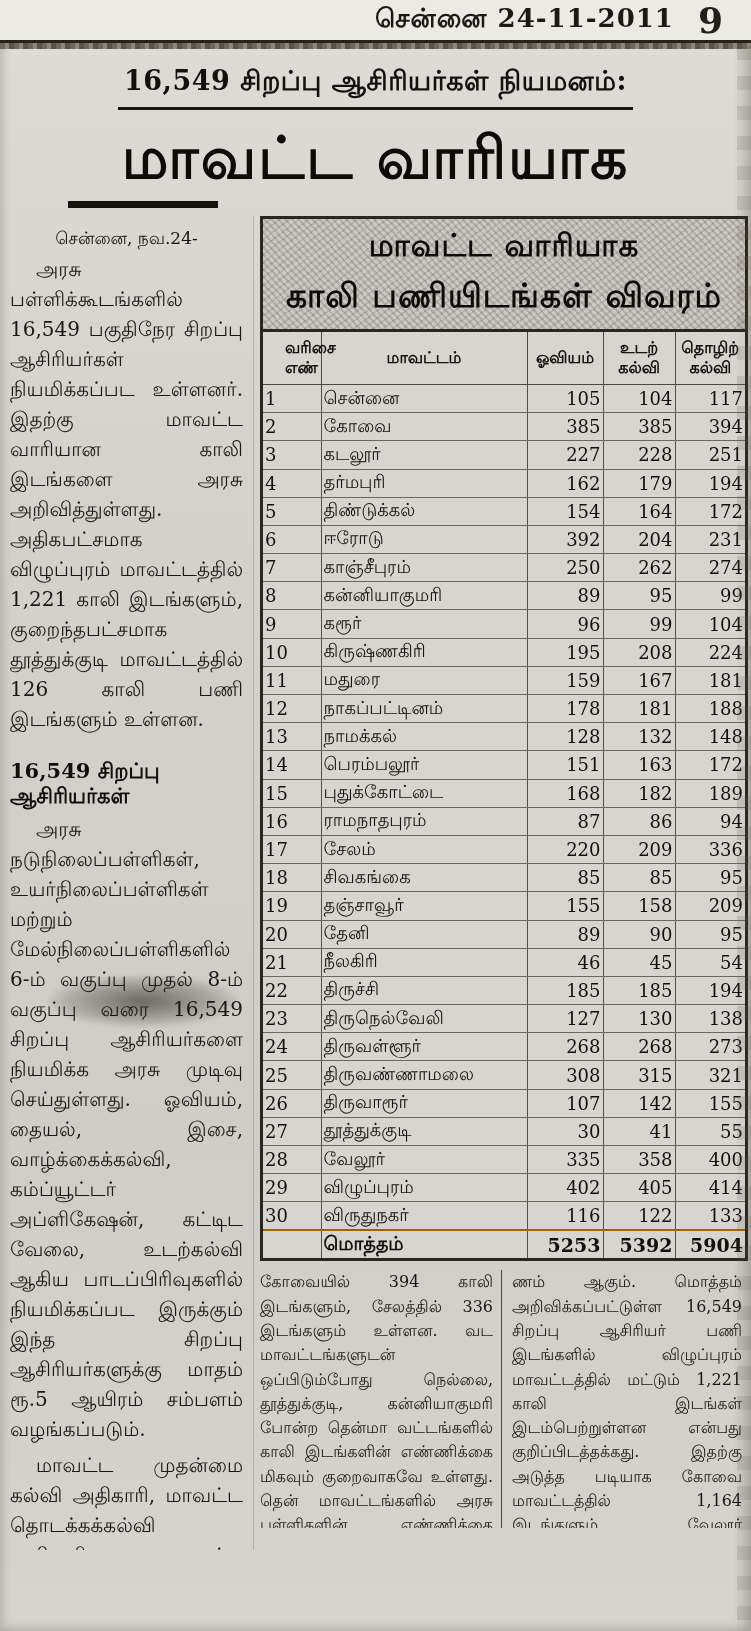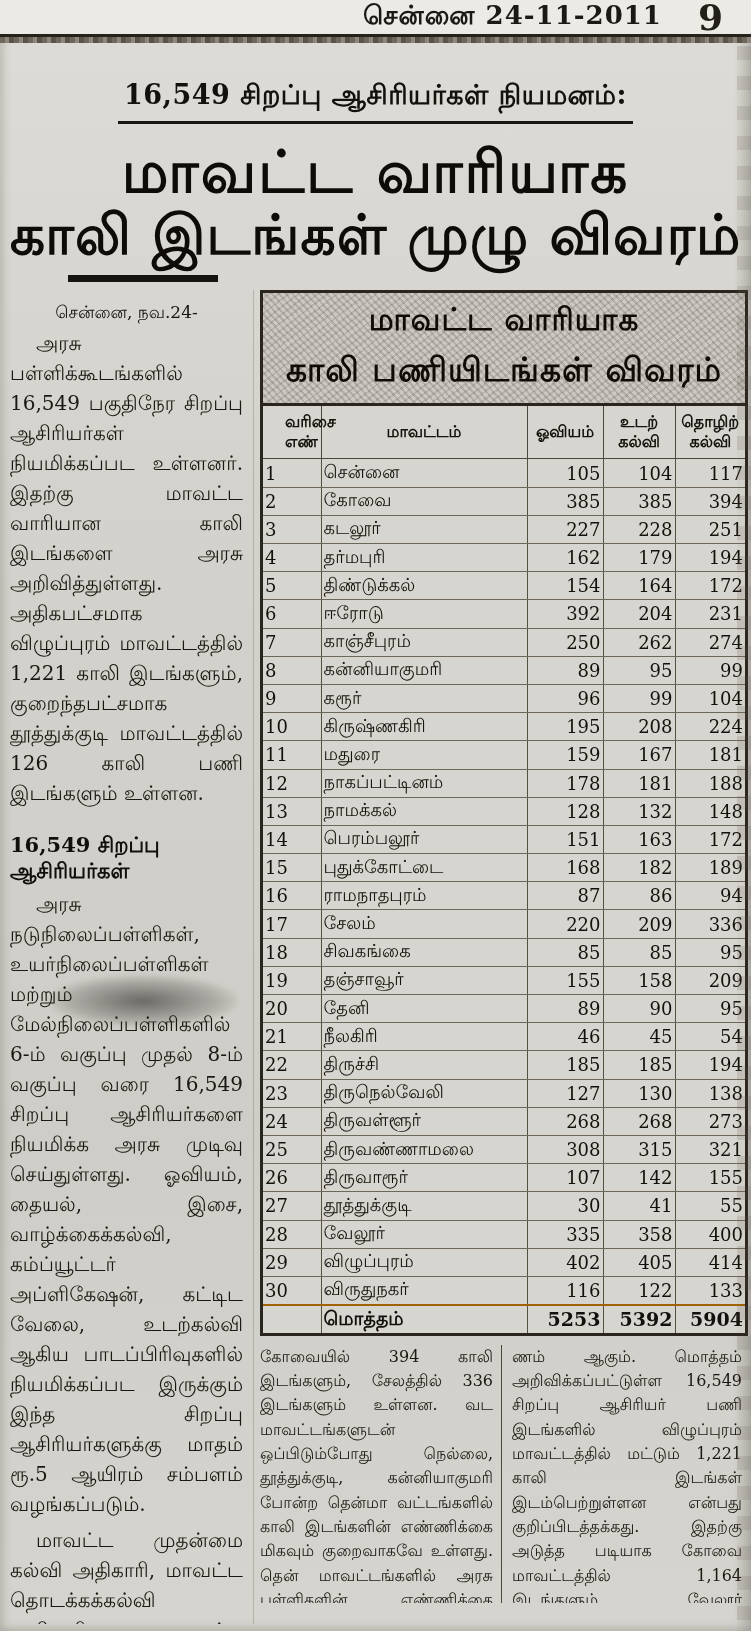--- a/index.html
+++ b/index.html
@@ -18,40 +18,40 @@
   }
   #page{
     position:relative;
     width:751px;height:1631px;
     overflow:hidden;
     background:linear-gradient(180deg,#dedcd6 0%,#d4d2cc 30%,#cfcdc7 70%,#d6d4ce 100%);
     box-shadow:inset -6px 0 12px rgba(60,55,48,.25), inset 4px 0 8px rgba(60,55,48,.15);
   }
   
   .masthead{
-    height:34px;
+    height:40px;
     background:#eceae4;
     display:flex;align-items:center;justify-content:flex-end;
-    padding-right:28px;gap:36px;
+    padding-right:28px;gap:24px;
   }
   .city-date{font-size:26px;font-weight:bold;letter-spacing:1px;color:#1c1914;white-space:nowrap;}
   .page-no{font-size:36px;font-weight:bold;font-family:"DejaVu Serif",serif;color:#221e18;}
   .head-rule{
     height:9px;
     border-top:3px solid #25211b;
     background:repeating-linear-gradient(90deg,#6e675d 0 5px,#8d867b 5px 9px,#5a5349 9px 14px);
   }
   
   .headline-wrap{padding:14px 10px 4px 10px;text-align:center;}
   .kicker{
     display:inline-block;
     font-size:27px;font-weight:bold;color:#14110d;
     padding:2px 6px 7px 6px;
     border-bottom:3px solid #1a1712;
-    letter-spacing:.5px;white-space:nowrap;margin-top:20px;
+    letter-spacing:.5px;white-space:nowrap;
   }
   .headline1{
     margin-top:16px;
     font-size:58px;font-weight:bold;line-height:1.12;
     letter-spacing:2px;color:#0e0b08;white-space:nowrap;
   }
   .headline2{
     font-size:55px;font-weight:bold;line-height:1.1;
     letter-spacing:1px;color:#0e0b08;white-space:nowrap;
   }
@@ -171,21 +171,20 @@
 
   <div class="masthead">
     <span class="city-date">சென்னை 24-11-2011</span>
     <span class="page-no">9</span>
   </div>
   <div class="head-rule"></div>
 
   <div class="headline-wrap">
     <span class="kicker">16,549 சிறப்பு ஆசிரியர்கள் நியமனம்:</span>
     <div class="headline1">மாவட்ட வாரியாக</div>
-    <div class="headline2">காலி இடங்கள் முழு விவரம்</div>
     <div class="headline-bar"></div>
   </div>
 
   <div class="content">
 
     <div class="left-col">
       <div class="dateline">சென்னை, நவ.24-</div>
       <p class="body-para">அரசு பள்ளிக்கூடங்களில் 16,549 பகுதிநேர சிறப்பு ஆசிரியர்கள் நியமிக்கப்பட உள்ளனர். இதற்கு மாவட்ட வாரியான காலி இடங்களை அரசு அறிவித்துள்ளது. அதிகபட்சமாக விழுப்புரம் மாவட்டத்தில் 1,221 காலி இடங்களும், குறைந்தபட்சமாக தூத்துக்குடி மாவட்டத்தில் 126 காலி பணி இடங்களும் உள்ளன.</p>
       <div class="sub-head">16,549 சிறப்பு ஆசிரியர்கள்</div>
       <p class="body-para">அரசு நடுநிலைப்பள்ளிகள், உயர்நிலைப்பள்ளிகள் மற்றும் மேல்நிலைப்பள்ளிகளில் 6-ம் வகுப்பு முதல் 8-ம் வகுப்பு வரை 16,549 சிறப்பு ஆசிரியர்களை நியமிக்க அரசு முடிவு செய்துள்ளது. ஓவியம், தையல், இசை, வாழ்க்கைக்கல்வி, கம்ப்யூட்டர் அப்ளிகேஷன், கட்டிட வேலை, உடற்கல்வி ஆகிய பாடப்பிரிவுகளில் நியமிக்கப்பட இருக்கும் இந்த சிறப்பு ஆசிரியர்களுக்கு மாதம் ரூ.5 ஆயிரம் சம்பளம் வழங்கப்படும்.</p>

